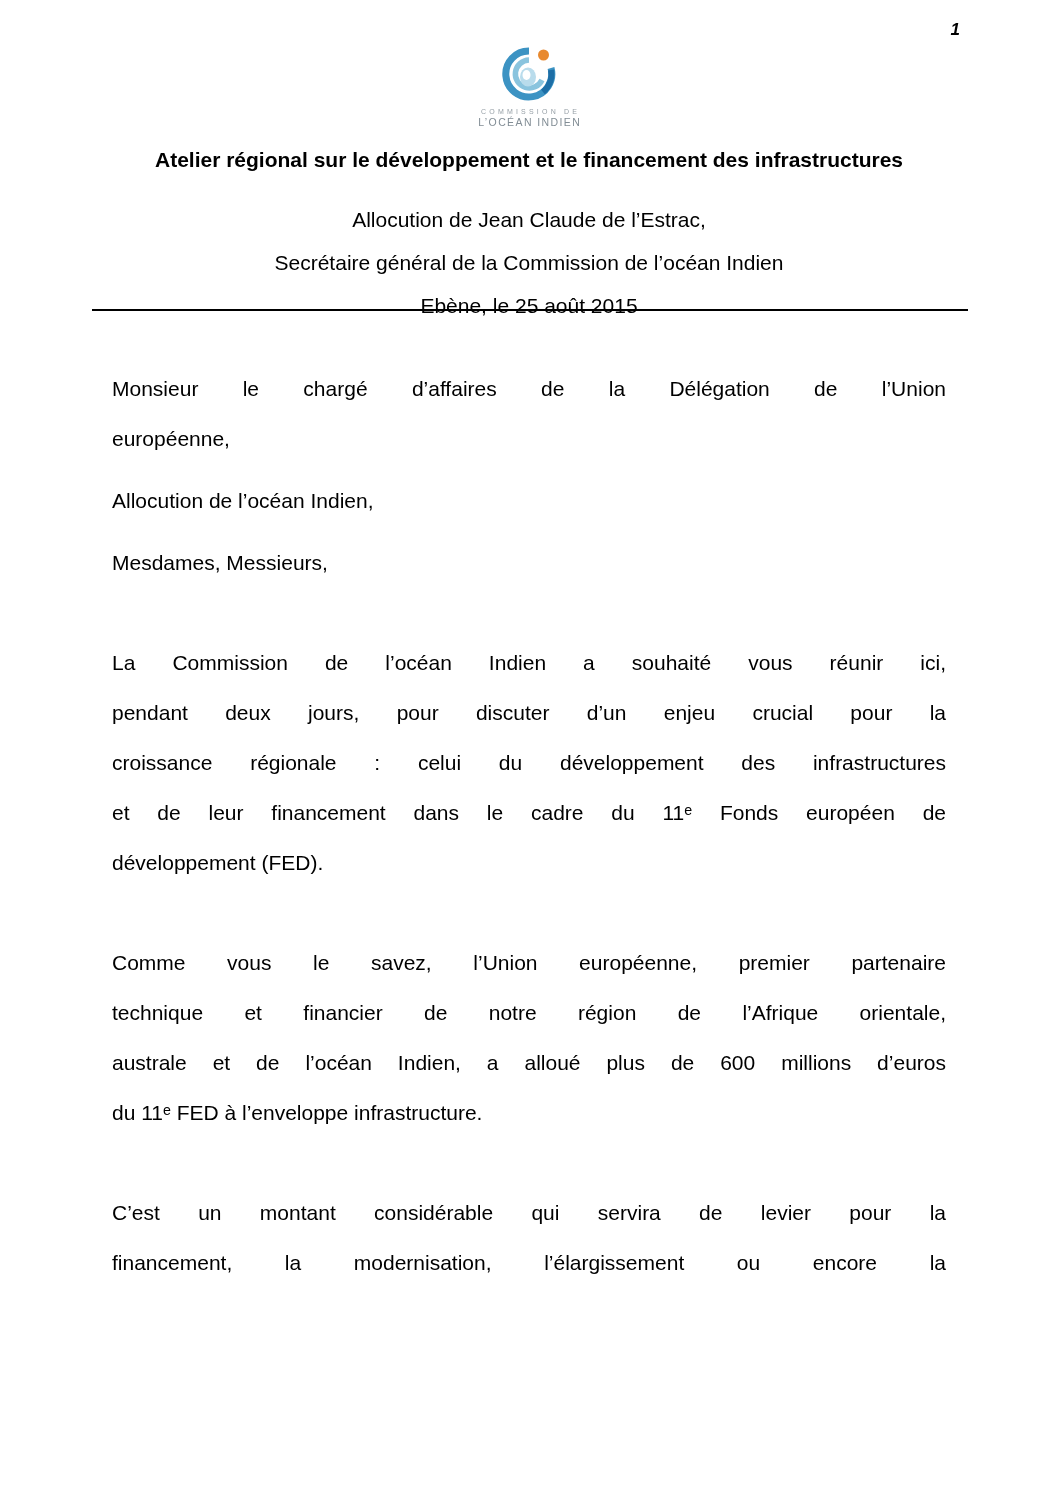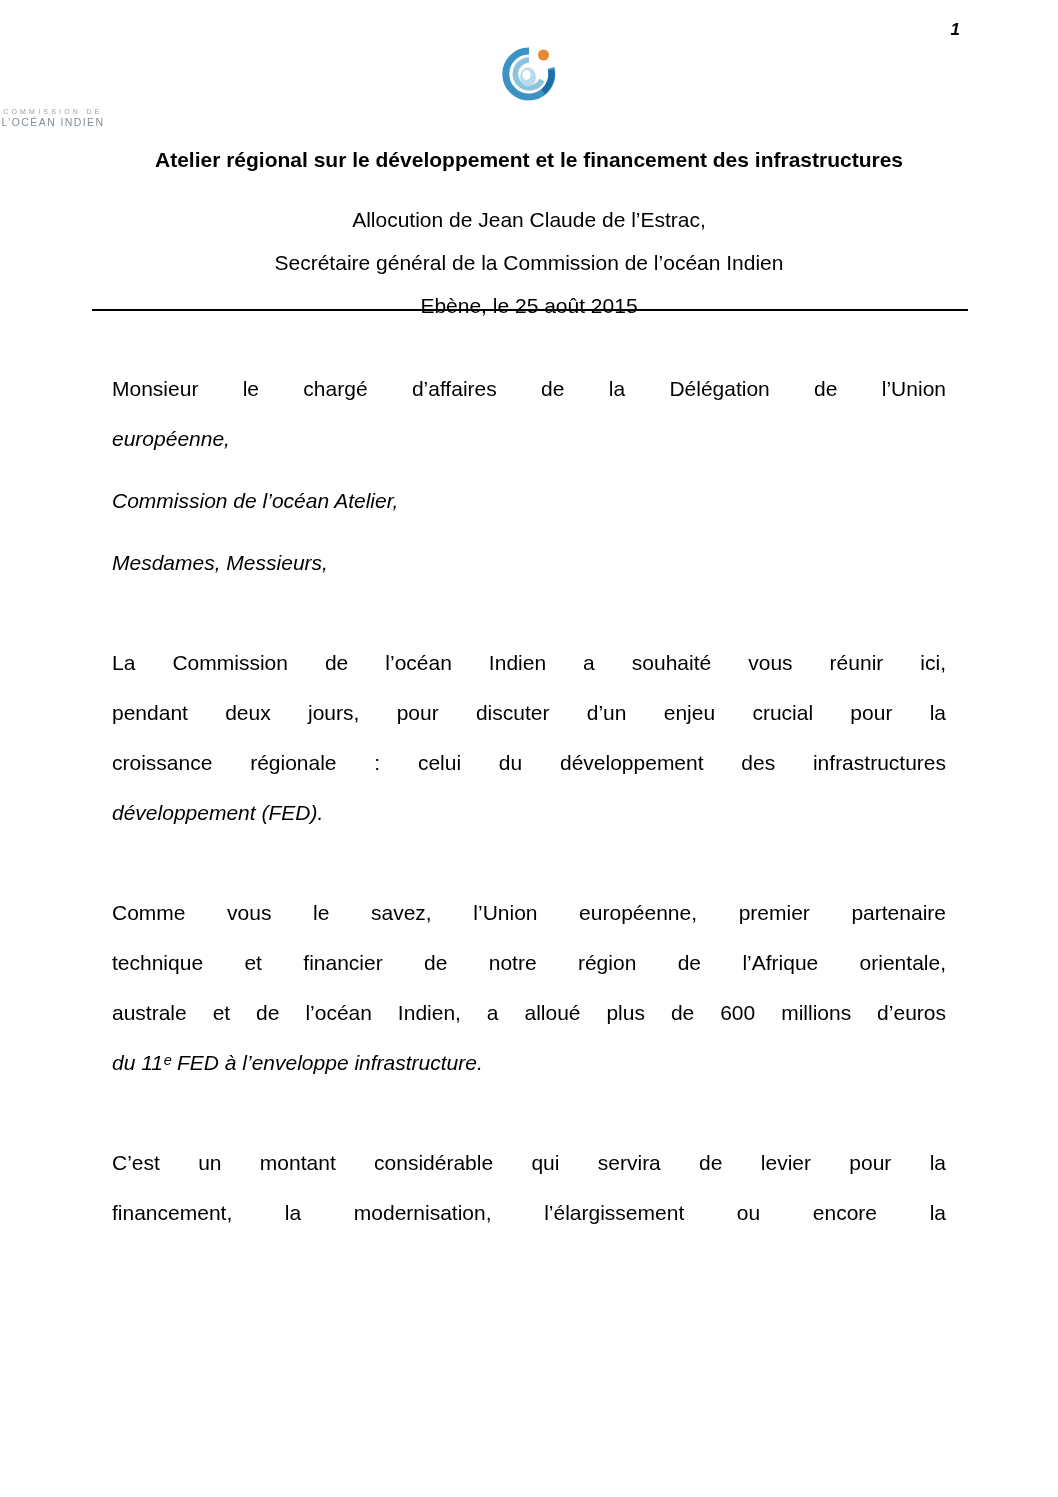--- a/index.html
+++ b/index.html
@@ -22,21 +22,21 @@
     right: 98px;
     font-size: 17px;
     font-weight: bold;
     font-style: italic;
   }
   .logo {
     position: absolute;
     top: 44px;
     left: 0;
     right: 0;
-    text-align: left;
+    text-align: center;
     line-height: 1;
   }
   .logo svg {
     display: block;
     margin: 0 auto;
   }
   .logo-caption1 {
     margin-top: 4px;
     font-size: 7px;
     letter-spacing: 3.2px;
@@ -92,21 +92,20 @@
   .para.gap {
     margin-top: 50px;
   }
   .line {
     text-align: justify;
     text-align-last: justify;
   }
   .line.lastline {
     text-align: justify;
     text-align-last: left;
-    font-style: italic;
   }
 </style>
 </head>
 <body>
 
 <div class="page">
 
   <div class="page-number">1</div>
 
   <div class="logo">
@@ -135,29 +134,30 @@
   </div>
 
   <hr class="rule">
 
   <div class="body-text" id="body-text">
       <div class="para">
         <div class="line">Monsieur le chargé d’affaires de la Délégation de l’Union</div>
         <div class="line lastline">européenne,</div>
       </div>
       <div class="para">
-        <div class="line lastline">Commission de l’océan Atelier,</div>
+        <div class="line lastline">Allocution de l’océan Indien,</div>
       </div>
       <div class="para">
         <div class="line lastline">Mesdames, Messieurs,</div>
       </div>
       <div class="para gap">
         <div class="line">La Commission de l’océan Indien a souhaité vous réunir ici,</div>
         <div class="line">pendant deux jours, pour discuter d’un enjeu crucial pour la</div>
         <div class="line">croissance régionale : celui du développement des infrastructures</div>
+        <div class="line">et de leur financement dans le cadre du 11ᵉ Fonds européen de</div>
         <div class="line lastline">développement (FED).</div>
       </div>
       <div class="para gap">
         <div class="line">Comme vous le savez, l’Union européenne, premier partenaire</div>
         <div class="line">technique et financier de notre région de l’Afrique orientale,</div>
         <div class="line">australe et de l’océan Indien, a alloué plus de 600 millions d’euros</div>
         <div class="line lastline">du 11ᵉ FED à l’enveloppe infrastructure.</div>
       </div>
       <div class="para gap">
         <div class="line">C’est un montant considérable qui servira de levier pour la</div>

